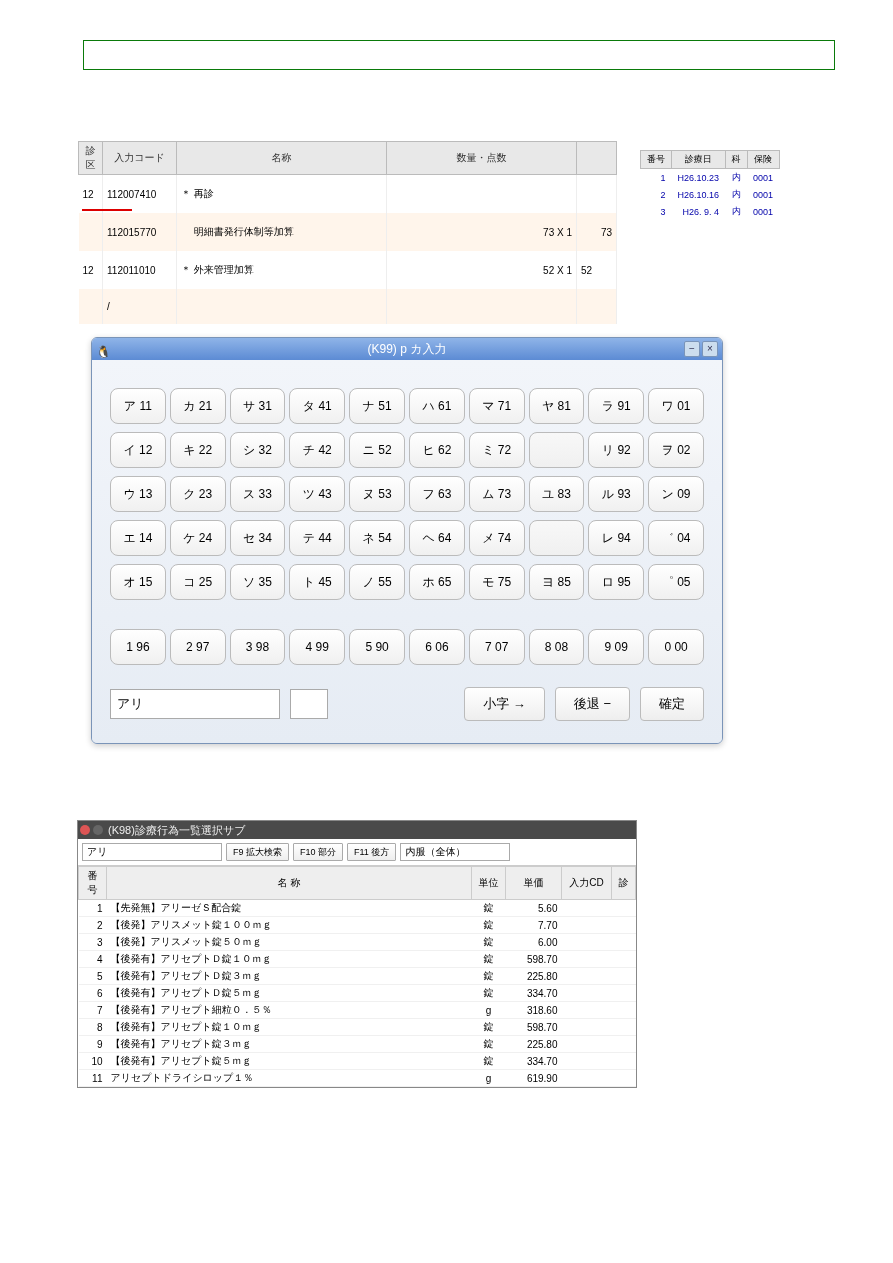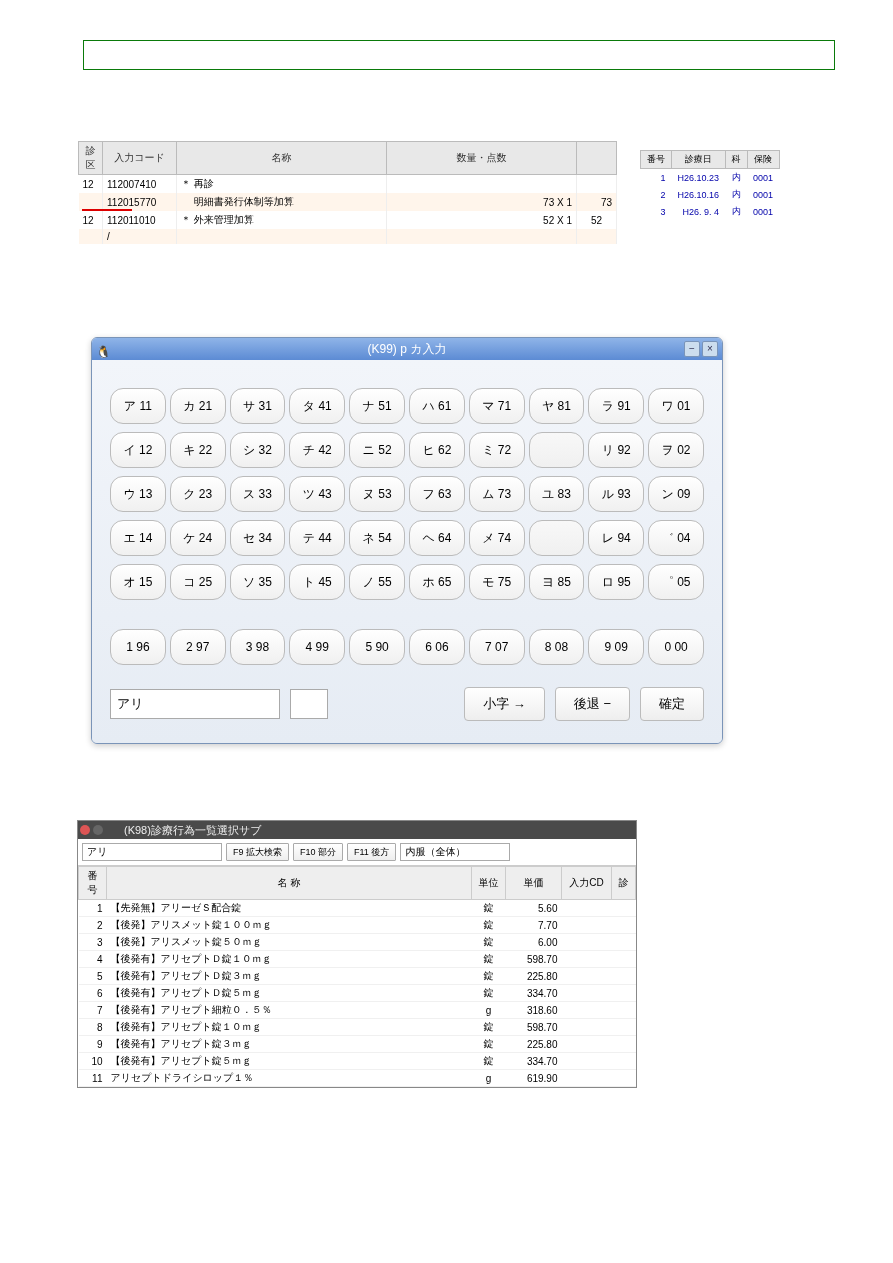--- a/index.html
+++ b/index.html
@@ -1,44 +1,44 @@
 <!DOCTYPE html>
 <html><head>
 <meta charset="utf-8">
 <style>
 *{box-sizing:border-box;margin:0;padding:0;font-family:"MS PGothic","Hiragino Sans",sans-serif}
 body{background:#fff;width:893px;height:1263px;position:relative}
 .green-bar{position:absolute;left:83px;top:40px;width:752px;height:30px;border:1.5px solid #0a7a0a;background:#fff}
 .tbl1{position:absolute;left:78px;top:141px;font-size:10px}
 .tbl1 table{border-collapse:collapse}
 .tbl1 th{background:#e8e8e8;border:1px solid #bbb;padding:2px 4px;font-weight:normal;color:#333}
-.tbl1 td{padding:2px 4px;border-right:1px solid #eee}
+.tbl1 td{padding:12px 4px;border-right:1px solid #eee}
 .tbl1 .odd{background:#fff5eb}
 .tbl1 .even{background:#fff}
 .red-ul{position:absolute;left:82px;top:209px;width:50px;height:2px;background:#d00}
 .tbl2{position:absolute;left:640px;top:150px;font-size:9px}
 .tbl2 table{border-collapse:collapse}
 .tbl2 th{background:#e8e8e8;border:1px solid #bbb;padding:2px 6px;font-weight:normal}
 .tbl2 td{padding:2px 6px;text-align:right;color:#00a}
 .tbl2 td.l{text-align:right}
 .dlg{position:absolute;left:91px;top:337px;width:632px;background:linear-gradient(#e8eef6,#d8e2ee);border:1px solid #7a94b8;border-radius:6px;box-shadow:0 2px 6px rgba(0,0,0,0.2)}
 .dlg-title{background:linear-gradient(#8fb4e8,#5c8bd4);height:22px;border-radius:5px 5px 0 0;position:relative;color:#fff;font-size:12px;text-align:center;line-height:22px}
 .dlg-title .ico{position:absolute;left:4px;top:3px;width:16px;height:16px;font-size:12px;color:#333}
 .dlg-title .wbtn{position:absolute;right:4px;top:3px;display:flex;gap:2px}
 .wbtn span{width:16px;height:16px;background:#cde;border:1px solid #7a94b8;border-radius:2px;font-size:10px;line-height:14px;text-align:center;color:#335}
 .dlg-body{padding:28px 18px 22px;background:linear-gradient(#f2f5fa,#e6ecf4);border-radius:0 0 5px 5px}
 .krow{display:flex;gap:4px;margin-bottom:8px}
-.kbtn{width:58px;height:36px;background:linear-gradient(#fff,#f0f0f0);border:1px solid #bbb;border-radius:13px;font-size:12px;display:flex;align-items:center;justify-content:center;cursor:pointer;gap:4px}
+.kbtn{width:58px;height:36px;background:linear-gradient(#fff,#f0f0f0);border:1px solid #bbb;border-radius:8px;font-size:12px;display:flex;align-items:center;justify-content:center;cursor:pointer;gap:4px}
 .kbtn.empty{background:linear-gradient(#f8f8f8,#f0f0f0)}
 .bot{display:flex;align-items:center;gap:10px;margin-top:22px}
 .txt1{width:170px;height:30px;border:1px solid #aaa;padding:4px 6px;font-size:13px;background:#fff}
 .txt2{width:38px;height:30px;border:1px solid #aaa;background:#fff}
 .bbtn{height:34px;padding:0 18px;background:linear-gradient(#fff,#eee);border:1px solid #bbb;border-radius:4px;font-size:13px;cursor:pointer}
 .list{position:absolute;left:77px;top:820px;width:560px;border:1px solid #888;font-size:10px;background:#fff}
-.list-title{background:#4a4a4a;color:#eee;height:18px;line-height:18px;padding-left:16px;position:relative;font-size:11px}
+.list-title{background:#4a4a4a;color:#eee;height:18px;line-height:18px;padding-left:0;position:relative;font-size:11px}
 .list-bar{display:flex;align-items:center;gap:4px;padding:4px;border-bottom:1px solid #ccc}
 .list-bar input{height:18px;border:1px solid #aaa;padding:2px 4px;font-size:10px}
 .list-bar .sbtn{height:18px;padding:0 6px;border:1px solid #aaa;background:linear-gradient(#fff,#eee);font-size:9px;border-radius:1px}
 .list table{width:100%;border-collapse:collapse}
 .list th{background:#eee;border:1px solid #ccc;padding:2px 4px;font-weight:normal}
 .list td{padding:1px 4px;border-bottom:1px solid #f0f0f0}
 .list td.n{text-align:right;width:28px}
 .list td.r{text-align:right}
 </style>
 </head>
@@ -70,21 +70,21 @@
           <td>112015770</td>
           <td>　 明細書発行体制等加算</td>
           <td style="text-align:right">73 X 1</td>
           <td style="text-align:right">73</td>
         </tr>
         <tr class="even">
           <td>12</td>
           <td>112011010</td>
           <td>＊ 外来管理加算</td>
           <td style="text-align:right">52 X 1</td>
-          <td style="text-align:center">52</td>
+          <td style="text-align:left">52</td>
         </tr>
         <tr class="odd">
           <td></td>
           <td>/</td>
           <td></td>
           <td style="text-align:right"></td>
           <td style="text-align:right"></td>
         </tr>
       </tbody>
 </table>

